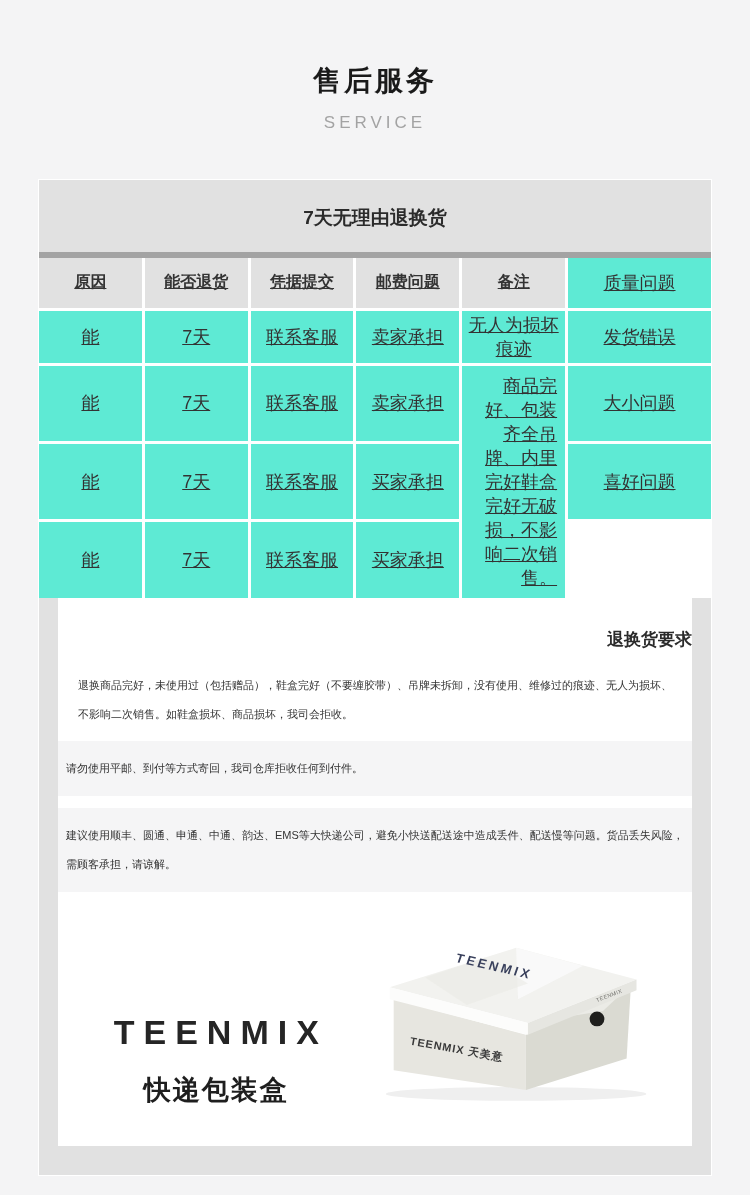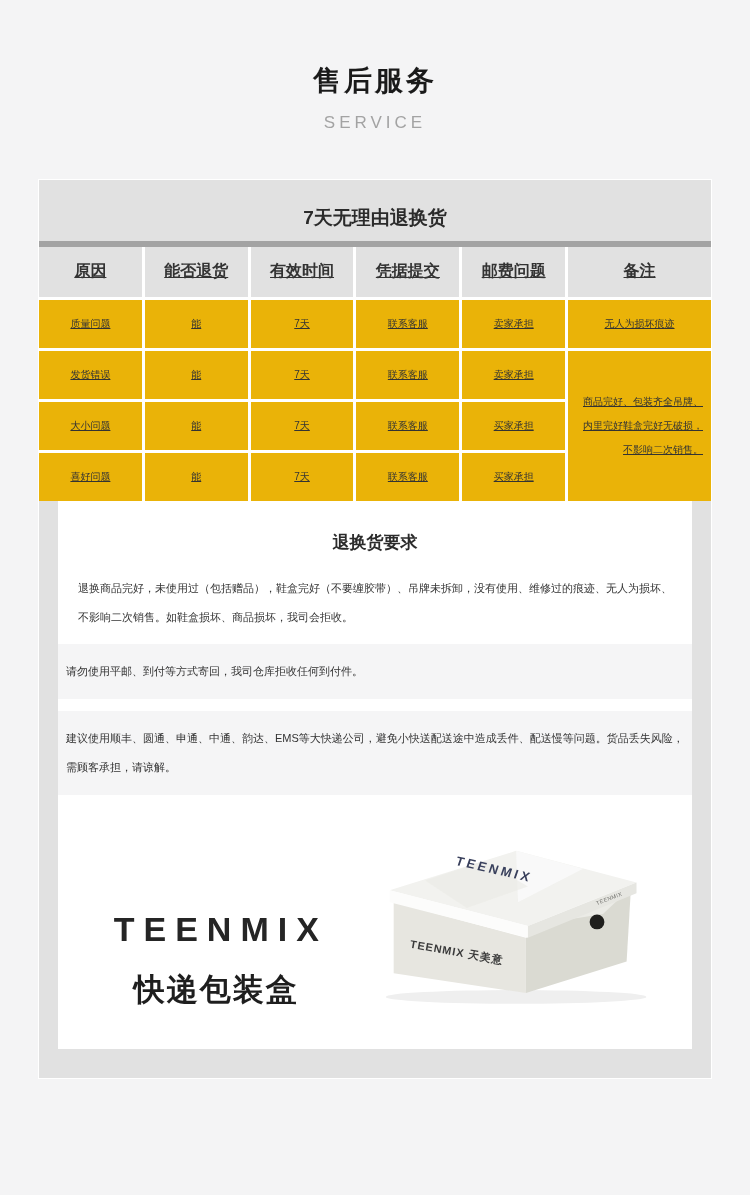--- a/index.html
+++ b/index.html
@@ -23,75 +23,75 @@
   }
 
   
   .service-card{
     width:672px;margin:46px auto 0;
     background:#e1e1e1;
     border:1px solid #ffffff;
     padding-bottom:29px;
   }
   .policy-banner{
-    height:61px;line-height:76px;text-align:center;
+    height:72px;line-height:76px;text-align:center;
     font-size:19px;font-weight:bold;color:#2b2b2b;
   }
   .policy-grid{
     display:grid;
     grid-template-columns:repeat(5,1fr) 1.39fr;
     gap:3px;
     background:#ffffff;
     border-top:6px solid #a3a3a3;
     text-decoration:underline;
   }
   .th{
     background:#e1e1e1;min-height:50px;
     display:flex;align-items:center;justify-content:center;
     font-size:16px;font-weight:bold;color:#333;
   }
   .td{
-    background:#eab308;min-height:48px;
+    background:#5eead4;min-height:48px;
     display:flex;align-items:center;justify-content:center;
-    font-size:10px;color:#333;text-align:center;
+    font-size:18px;color:#333;text-align:center;
     padding:2px 4px;box-sizing:border-box;
   }
   .td-merged{
     grid-row:span 3;
     justify-content:flex-start;text-align:right;
     padding:8px 8px 8px 12px;line-height:24px;
   }
 
   
   .requirements-panel{
     margin:0 19px;background:#ffffff;
   }
   .req-heading{
-    margin:0;padding-top:30px;text-align:center;
+    margin:0;padding-top:30px;text-align:right;
     font-size:17px;font-weight:bold;color:#2b2b2b;
   }
   .req-para{
     margin:20px 20px 0;font-size:11px;line-height:29px;color:#333;
   }
   .req-para.band{
     margin:12px 0 0;padding:13px 8px;background:#f5f5f6;
   }
 
   
   .packaging{
     display:flex;align-items:flex-end;
     padding:28px 6px 38px 18px;
   }
   .pack-left{flex:0 0 46%;text-align:center;}
   .brand-logo{
     font-size:34px;font-weight:bold;color:#252525;
     letter-spacing:9px;text-indent:9px;
   }
   .pack-caption{
-    margin-top:20px;font-size:31px;font-weight:bold;color:#1e1e1e;
+    margin-top:20px;font-size:27px;font-weight:bold;color:#1e1e1e;
     letter-spacing:2px;
   }
   .pack-right{flex:1;display:flex;justify-content:center;}
   .box-text{font-family:"Liberation Sans","DejaVu Sans",sans-serif;}
 </style>
 </head>
 <body>
 
 <div class="page">
 
@@ -101,21 +101,20 @@
   </div>
 
   <div class="service-card">
 
     <div class="policy-banner">7天无理由退换货</div>
 
     <div class="policy-grid">
 
       <div class="th">原因</div>
       <div class="th">能否退货</div>
-      <div class="th">有效时间</div>
       <div class="th">凭据提交</div>
       <div class="th">邮费问题</div>
       <div class="th">备注</div>
 
       <div class="td">质量问题</div>
       <div class="td">能</div>
       <div class="td">7天</div>
       <div class="td">联系客服</div>
       <div class="td">卖家承担</div>
       <div class="td">无人为损坏痕迹</div>

